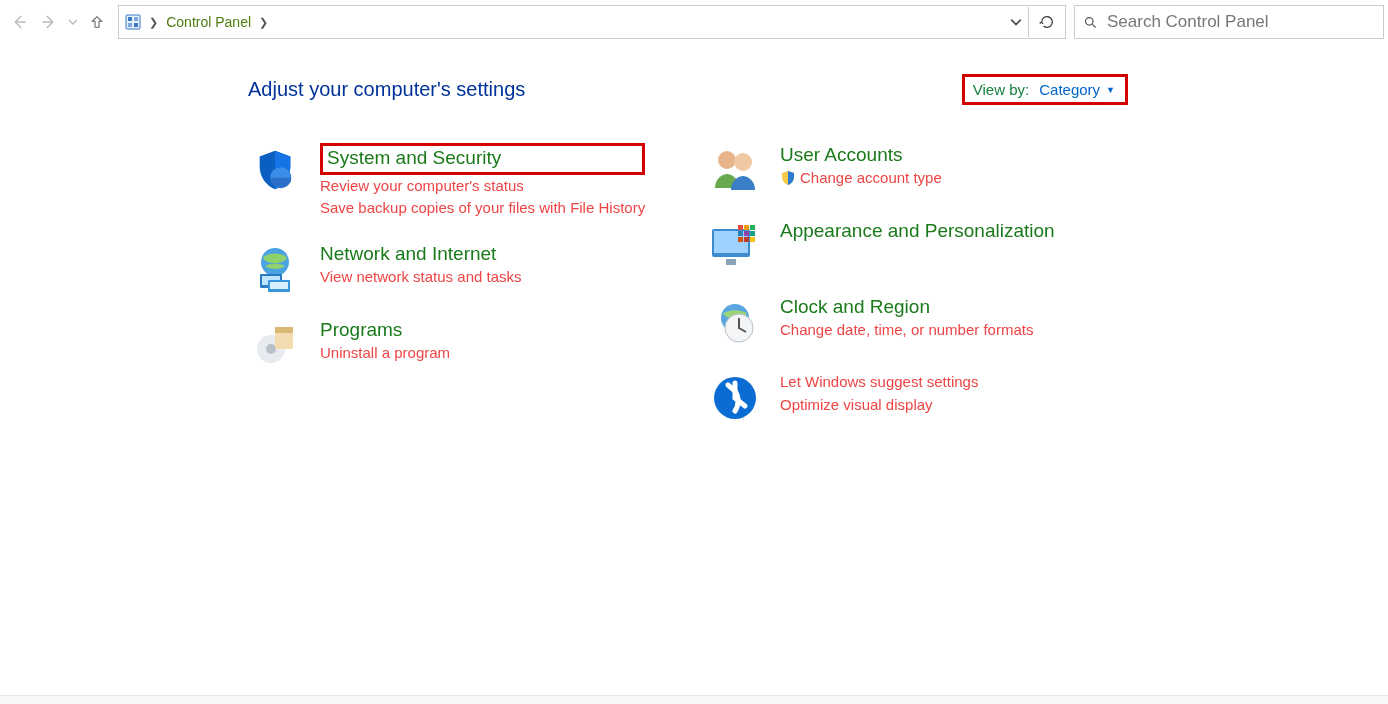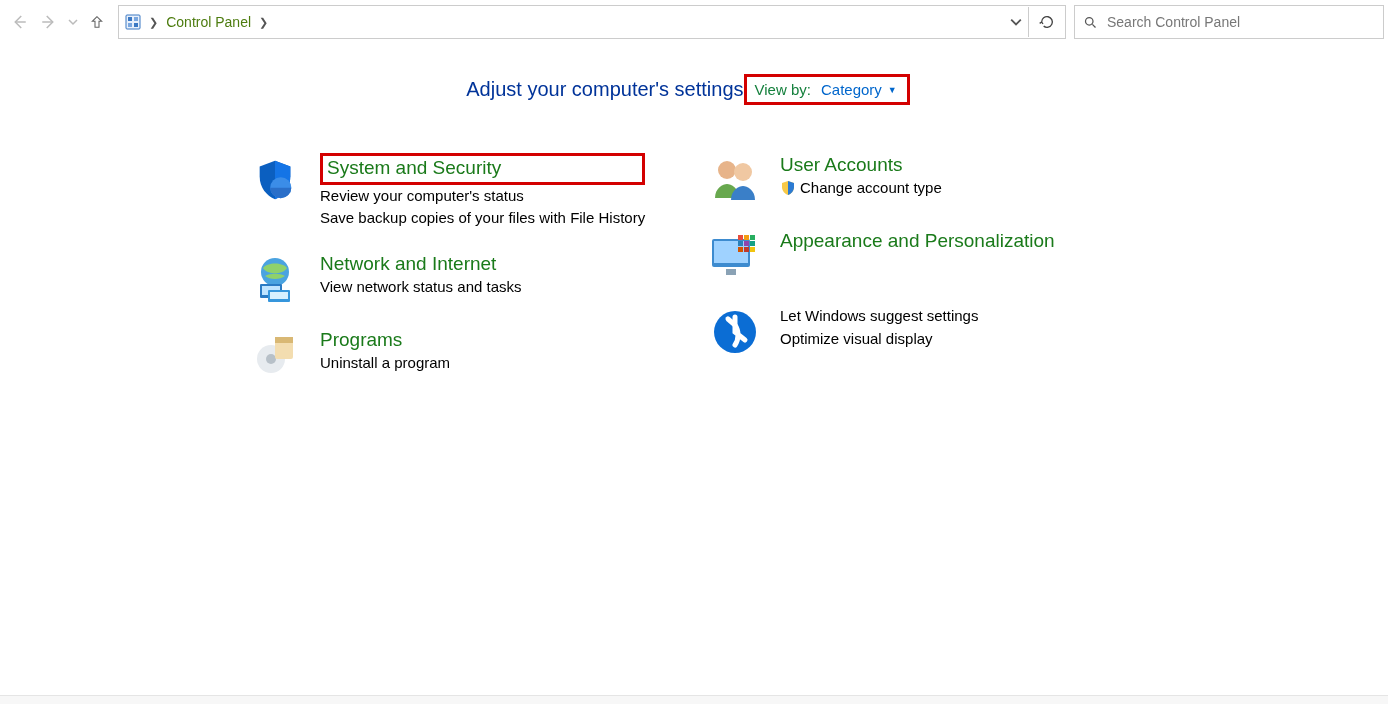--- a/index.html
+++ b/index.html
@@ -10,37 +10,37 @@
   .addrbar{flex:1;display:flex;align-items:center;height:32px;border:1px solid #ccc;margin-left:6px;}
   .addr-segments{flex:1;display:flex;align-items:center;padding-left:6px;gap:4px;}
   .addr-icon{width:16px;height:16px;display:inline-block;}
   .addr-sep{color:#555;font-size:11px;padding:0 4px;}
   .addr-text{color:#4d7c0f;}
   .addr-right{display:flex;align-items:center;}
   .addr-dd{width:24px;height:30px;display:flex;align-items:center;justify-content:center;color:#555;}
   .refresh{width:36px;height:30px;border-left:1px solid #ccc;display:flex;align-items:center;justify-content:center;}
   .searchbox{width:308px;height:32px;border:1px solid #ccc;margin-left:8px;display:flex;align-items:center;}
   .searchbox .search-icon{width:30px;display:flex;align-items:center;justify-content:center;color:#555;}
-  .searchbox input{flex:1;border:none;outline:none;height:28px;font-size:14px;color:#555;font-family:inherit;}
+  .searchbox input{flex:1;border:none;outline:none;height:28px;font-size:17px;color:#555;font-family:inherit;}
   .searchbox input::placeholder{color:#777;}
   
   .content{padding:30px 0 0 248px;}
-  .headerrow{display:flex;align-items:center;justify-content:center;width:880px;}
+  .headerrow{display:flex;align-items:center;justify-content:space-between;width:880px;}
   .page-title{color:#003399;font-size:20px;}
   .viewby-wrap{border:3px solid #d30000;padding:4px 10px 4px 8px;display:flex;align-items:center;gap:10px;}
   .viewby-label{color:#15803d;font-size:15px;}
   .viewby-value{color:#0066cc;font-size:15px;display:flex;align-items:center;gap:6px;}
   .viewby-value .caret{font-size:9px;color:#0066cc;}
-  .columns{display:flex;margin-top:48px;gap:60px;}
+  .columns{display:flex;margin-top:38px;gap:60px;}
   .col{display:flex;flex-direction:column;gap:22px;}
   .cat{display:flex;align-items:flex-start;gap:18px;}
   .cat-icon{width:54px;height:54px;flex-shrink:0;display:flex;align-items:center;justify-content:center;}
   .cat-body{display:flex;flex-direction:column;}
   .cat-title{color:#1a7a1a;font-size:19px;line-height:1.25;}
-  .cat-link{color:#000000;font-size:15px;line-height:1.5;display:flex;align-items:center;gap:4px;}
+  .cat-link{color:#ef4444;font-size:15px;line-height:1.5;display:flex;align-items:center;gap:4px;}
   .redbox{border:3px solid #d30000;padding:0 10px 2px 4px;display:inline-block;}
   .shield-mini{width:16px;height:16px;flex-shrink:0;}
   
   .ic-shield{width:46px;height:46px;}
   .ic-netglobe{width:50px;height:50px;}
   .ic-printer{width:50px;height:44px;}
   .ic-programs{width:48px;height:48px;}
   .ic-users{width:52px;height:44px;}
   .ic-appearance{width:54px;height:46px;}
   .ic-clock{width:48px;height:48px;}
@@ -226,20 +226,34 @@
                 <rect x="6" y="12" width="5" height="5" fill="#c0392b"></rect>
                 <rect x="12" y="12" width="5" height="5" fill="#f1c40f"></rect>
               </g>
             </svg>
         </span>
         <div class="cat-body">
           <a class="cat-title">Appearance and Personalization</a>
         </div>
       </div>
 
+      <div class="cat">
+        <span class="cat-icon">
+          <svg class="ic-clock" viewBox="0 0 48 48">
+              <circle cx="24" cy="20" r="14" fill="#5aa7e0"></circle>
+              <path d="M12 16c5-5 19-5 24 0-5 6-19 6-24 0z" fill="#9ad47a"></path>
+              <circle cx="28" cy="30" r="14" fill="#f4f5f6" stroke="#b7c0c8"></circle>
+              <path d="M28 20v10l7 4" stroke="#555" stroke-width="2" fill="none"></path>
+            </svg>
+        </span>
+        <div class="cat-body">
+          <a class="cat-title">Clock and Region</a>
+          <a class="cat-link">Change date, time, or number formats</a>
+        </div>
+      </div>
 
       <div class="cat">
         <span class="cat-icon">
           <svg class="ic-ease" viewBox="0 0 46 46">
               <circle cx="23" cy="23" r="21" fill="#0b6dd4"></circle>
               <path d="M23 8v15l10 8M23 16a18 18 0 0 1 0 20" stroke="#fff" stroke-width="5" fill="none" stroke-linecap="round"></path>
               <path d="M16 10l7 6" stroke="#fff" stroke-width="5" stroke-linecap="round"></path>
             </svg>
         </span>
         <div class="cat-body">

